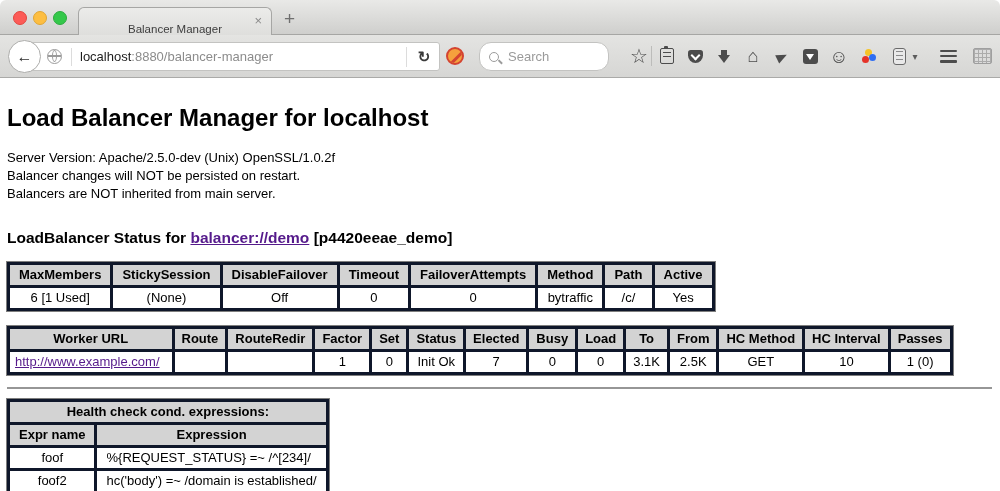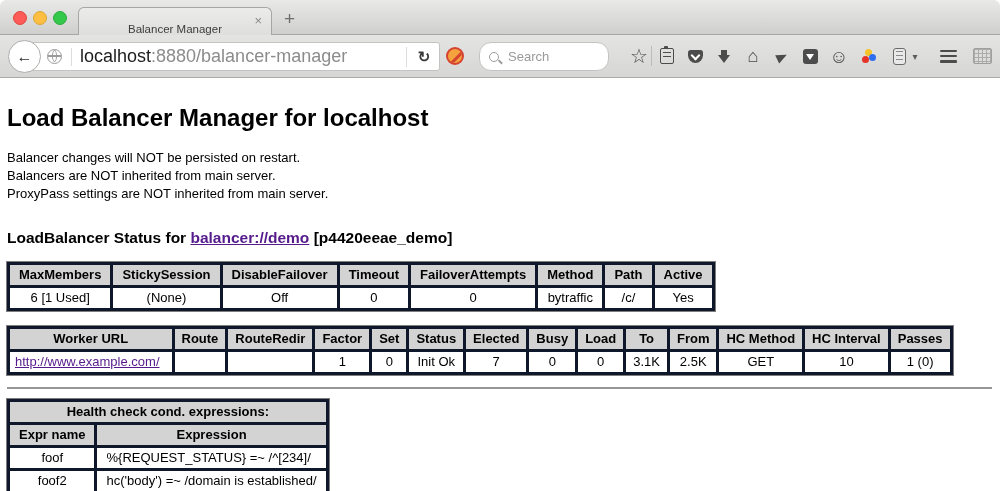--- a/index.html
+++ b/index.html
@@ -31,21 +31,21 @@
     background:#fff;border:1px solid #adadab;display:flex;align-items:center;
     justify-content:center;font-size:16px;font-weight:bold;color:#2c2c2c;z-index:2;}
   .urlbar{position:absolute;left:24px;top:7px;width:414px;height:27px;background:#fff;
     border:1px solid #c3c3c1;border-radius:3px;display:flex;align-items:center;}
   .globe{width:13px;height:13px;border:1.5px solid #9b9b9b;border-radius:50%;
     margin-left:22px;position:relative;flex:none;}
   .globe::before{content:"";position:absolute;left:0;right:0;top:5px;height:1.5px;background:#9b9b9b;}
   .globe::after{content:"";position:absolute;left:3.5px;top:0;width:5px;height:12px;
     border:1.5px solid #9b9b9b;border-radius:50%;box-sizing:border-box;}
   .url-sep{width:1px;height:18px;background:#dcdcdc;margin:0 8px 0 9px;}
-  .url-text{font-size:18px;color:#8c8c8c;white-space:nowrap;flex:1;}
+  .url-text{font-size:13px;color:#8c8c8c;white-space:nowrap;flex:1;}
   .url-text .domain{color:#1c1c1c;}
   .reload-sep{width:1px;height:20px;background:#dcdcdc;margin-right:2px;}
   .reload{width:30px;text-align:center;font-size:15px;font-weight:bold;color:#3a3a3a;}
   .blocked{position:absolute;left:446px;top:12px;width:14px;height:14px;border-radius:50%;
     background:#f5a13d;border:2px solid #d44330;overflow:hidden;}
   .blocked::after{content:"";position:absolute;left:7px;top:-2px;width:2.5px;height:22px;
     background:#d44330;transform:rotate(45deg);}
   .searchbox{position:absolute;left:479px;top:7px;width:128px;height:27px;background:#fff;
     border:1px solid #c3c3c1;border-radius:12px;display:flex;align-items:center;}
   .mag{width:8px;height:8px;border:1.5px solid #9c9c9c;border-radius:50%;
@@ -192,23 +192,23 @@
     <div class="ticon" style="left:970px;">
         <span class="gridic"></span>
       </div>
   </div>
 
   <div class="content">
     <div class="content-inner">
       <h1 class="pgtitle">Load Balancer Manager for localhost</h1>
 
       <div class="info">
+        <div>Server Version: Apache/2.5.0-dev (Unix) OpenSSL/1.0.2f</div>
         <div>Balancer changes will NOT be persisted on restart.</div>
         <div>Balancers are NOT inherited from main server.</div>
-        <div>ProxyPass settings are NOT inherited from main server.</div>
       </div>
 
       <h3 class="status"><span>LoadBalancer Status for </span><a href="#">balancer://demo</a><span> [p4420eeae_demo]</span></h3>
 
       <table>
         <tbody>
             <tr>
           <th>MaxMembers</th>
           <th>StickySession</th>
           <th>DisableFailover</th>

